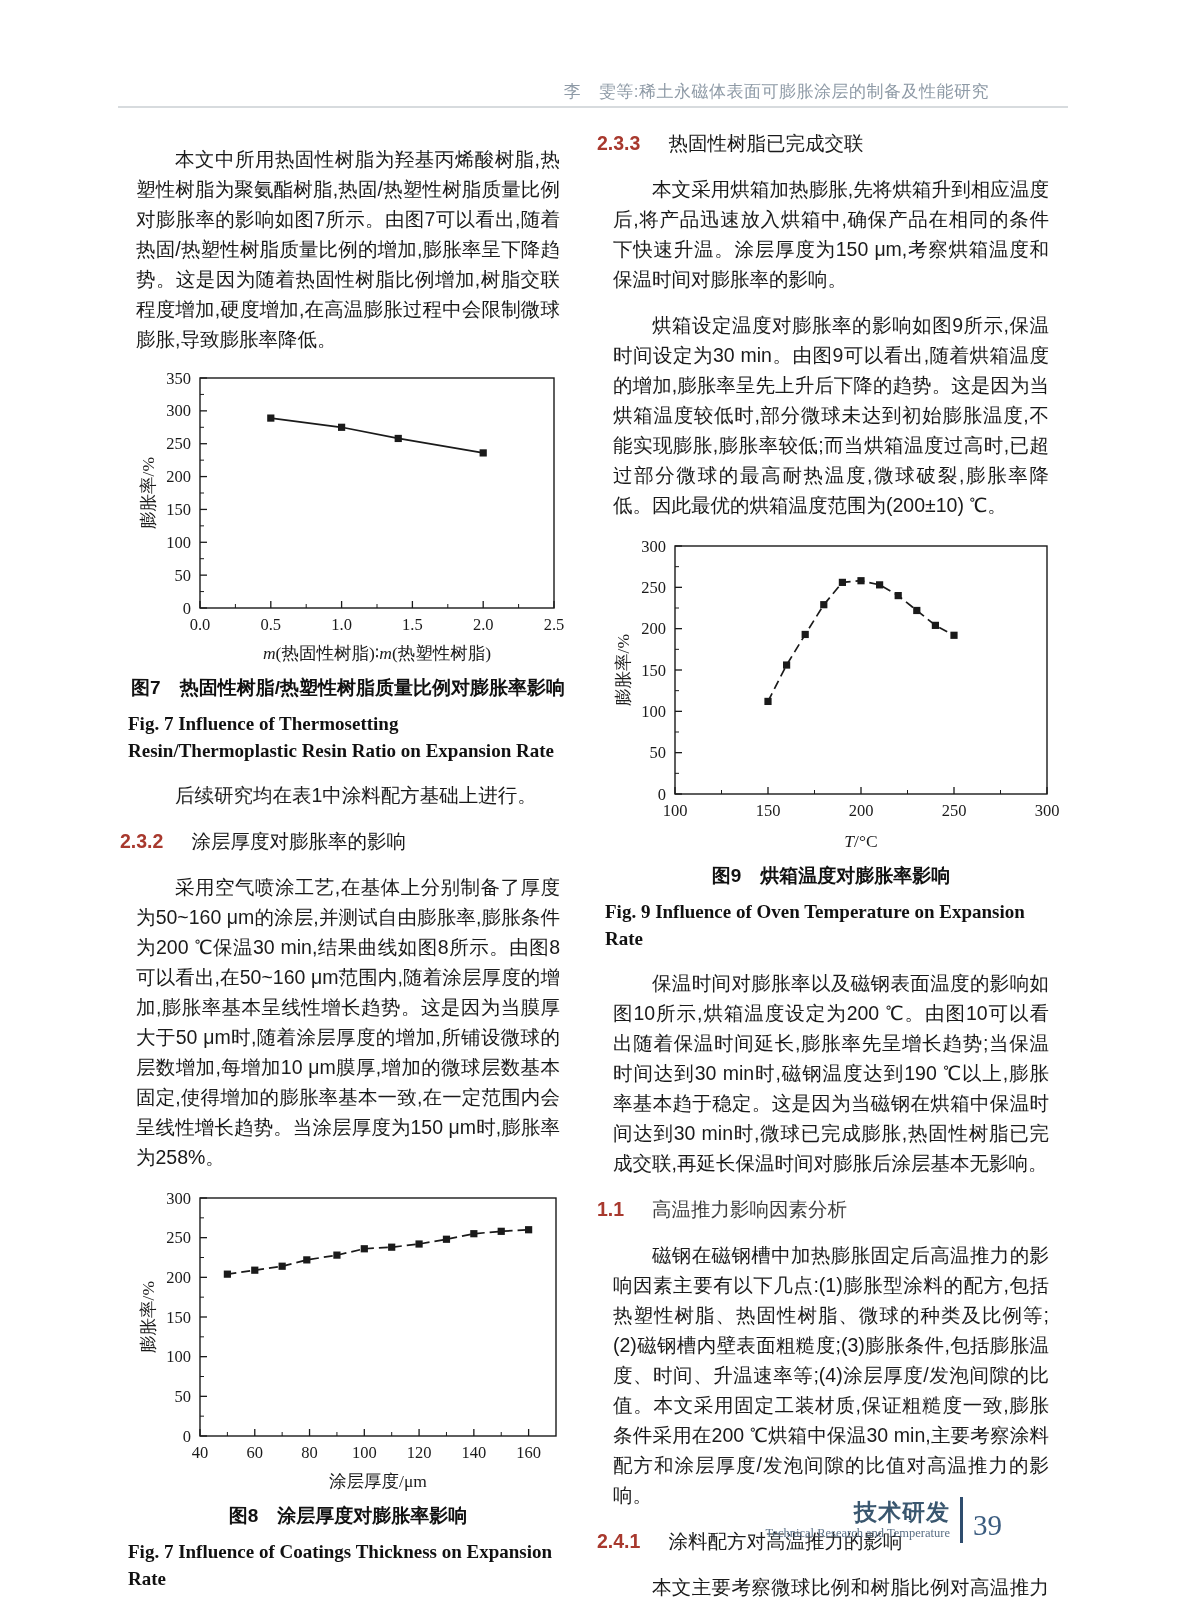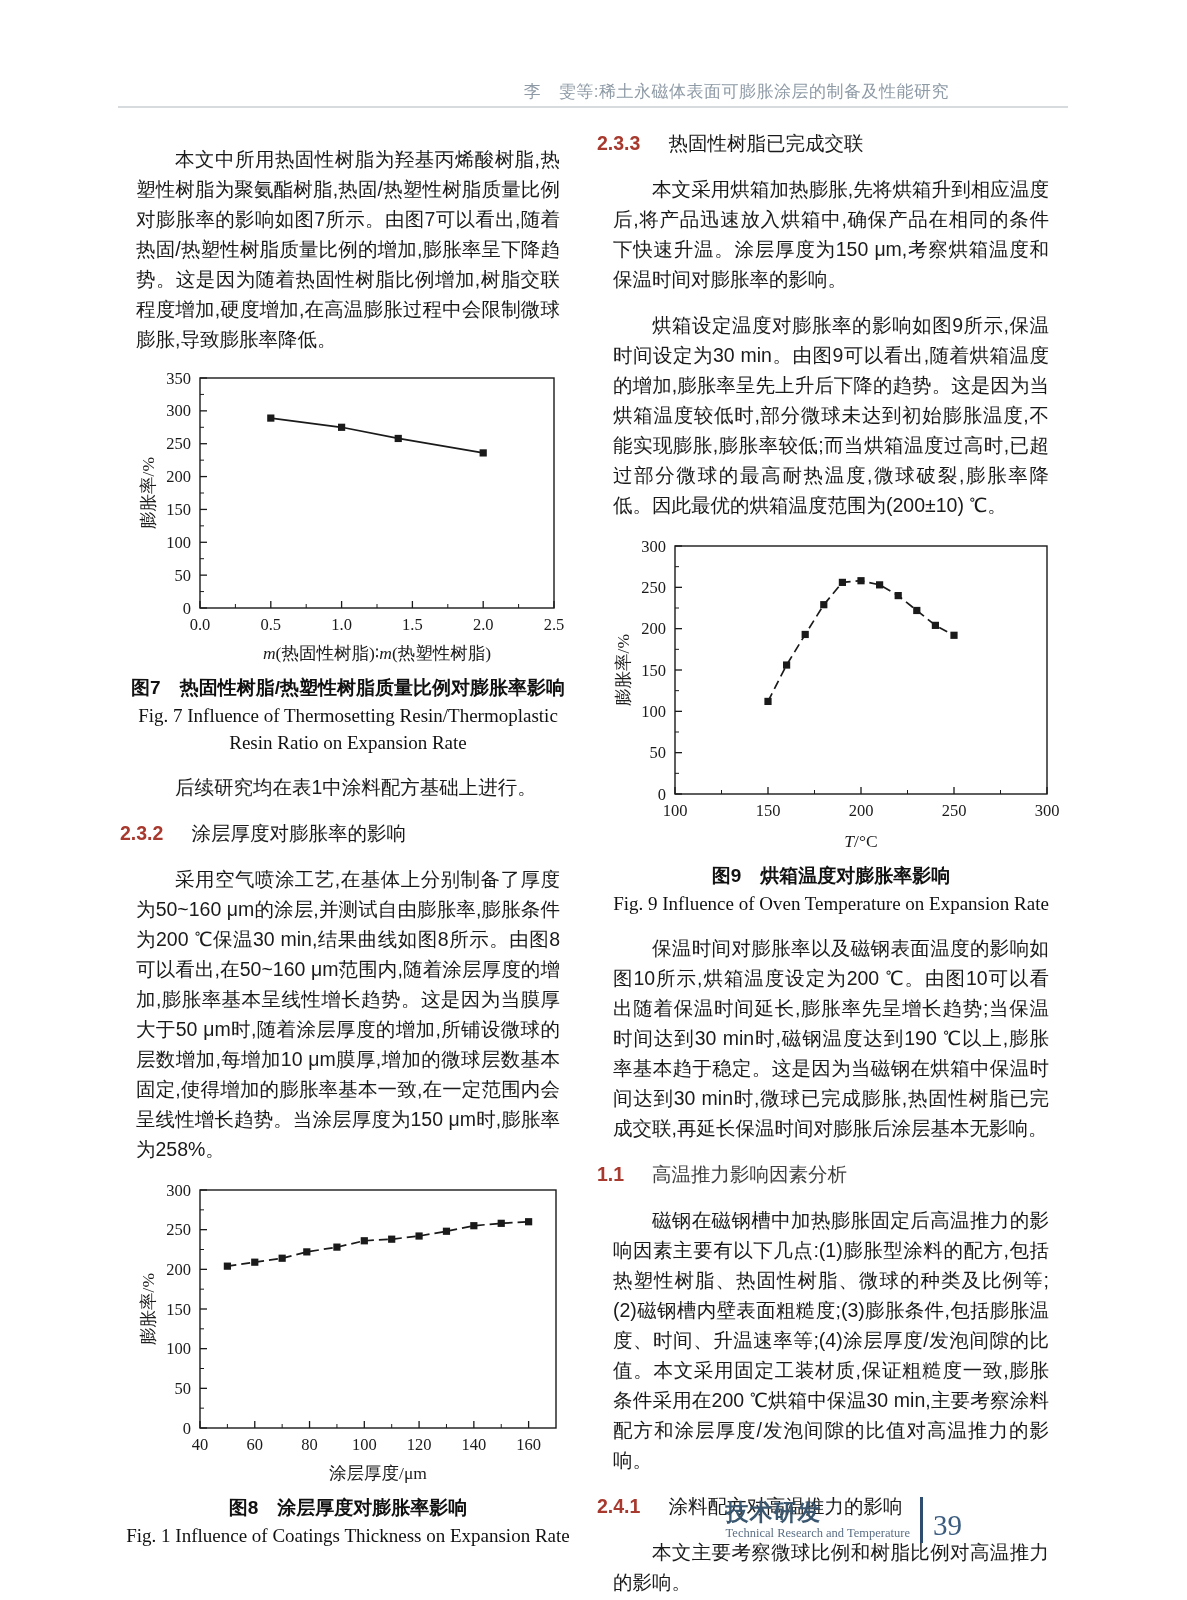--- a/index.html
+++ b/index.html
@@ -3,20 +3,21 @@
 <meta charset="utf-8">
 <style>
   html,body{margin:0;padding:0;background:#ffffff;}
   .page{
     position:relative;
     width:1069px;height:1600px;
     background:#ffffff;
     font-family:"Liberation Sans",sans-serif;
     color:#1a1a1a;
     overflow:hidden;
+    padding-left:40px;
   }
   
   .header-title{
     position:absolute;top:80px;right:120px;
     font-size:17px;color:#8e9aa6;letter-spacing:.5px;
   }
   .header-rule{
     position:absolute;top:106px;left:118px;width:950px;height:0;
     border-top:2px solid #d7dbde;
   }
@@ -38,32 +39,32 @@
   
   .figure-block{margin:0;}
   .fig7-svg{display:block;margin:8px 0 4px 6px;}
   .fig8-svg{display:block;margin:6px 0 4px 6px;}
   .fig9-svg{display:block;margin:6px 0 4px 0px;}
   .caption-zh{
     margin:2px 0 0 0;text-align:center;
     font-size:19px;font-weight:bold;line-height:28px;color:#111;
   }
   .caption-en{
-    margin:0;text-align:center;
+    margin:8px;text-align:left;
     font-family:"Liberation Serif",serif;
-    font-size:19px;font-weight:normal;line-height:27px;color:#111;
+    font-size:19px;font-weight:bold;line-height:27px;color:#111;
   }
   .sp-after{margin-top:10px;}
   .p3-right{margin-top:48px;}
   
   .footer{
     position:absolute;top:1497px;right:107px;
     display:flex;align-items:center;
   }
-  .footer-left{text-align:left;padding-right:10px;}
+  .footer-left{text-align:right;padding-right:10px;}
   .footer-zh{font-size:23px;font-weight:bold;color:#3a576f;line-height:26px;letter-spacing:1px;}
   .footer-en{font-family:"Liberation Serif",serif;font-size:12.5px;color:#5a6f85;line-height:16px;}
   .footer-bar{width:3px;height:46px;background:#2f4d6e;}
   .footer-page{
     font-family:"Liberation Serif",serif;
     font-size:29px;color:#3c5d80;padding-left:10px;padding-top:10px;
   }
 </style>
 </head>
 <body>
@@ -190,21 +191,21 @@
           <rect x="262.09230769230766" y="55.586666666666666" width="7.2" height="7.2" fill="#1a1a1a"></rect>
           <rect x="289.4769230769231" y="52.41333333333335" width="7.2" height="7.2" fill="#1a1a1a"></rect>
           <rect x="316.86153846153843" y="47.65333333333333" width="7.2" height="7.2" fill="#1a1a1a"></rect>
           <rect x="344.24615384615385" y="42.100000000000016" width="7.2" height="7.2" fill="#1a1a1a"></rect>
           <rect x="371.6307692307692" y="39.71999999999999" width="7.2" height="7.2" fill="#1a1a1a"></rect>
           <rect x="399.0153846153846" y="38.13333333333332" width="7.2" height="7.2" fill="#1a1a1a"></rect>
           <text x="252" y="299" text-anchor="middle" font-size="17.5" fill="#1a1a1a" font-family="&quot;Liberation Serif&quot;, serif"><tspan>涂层厚度/μm</tspan></text>
           <text x="28" y="129" text-anchor="middle" font-size="17.5" fill="#1a1a1a" font-family="&quot;Liberation Serif&quot;, serif" transform="rotate(-90 28 129)">膨胀率/%</text>
         </svg>
       <div class="caption-zh">图8　涂层厚度对膨胀率影响</div>
-      <div class="caption-en">Fig. 1  Influence of Coatings Thickness on Expansion Rate</div>
+      <div class="caption-en">Fig. 7  Influence of Coatings Thickness on Expansion Rate</div>
     </div>
   </div>
 
   <div class="col col-right">
     <h3 class="sec-head"><span class="sec-num">2.3.3</span><span class="sec-title">热固性树脂已完成交联</span></h3>
 
     <p class="body-text">本文采用烘箱加热膨胀,先将烘箱升到相应温度后,将产品迅速放入烘箱中,确保产品在相同的条件下快速升温。涂层厚度为150 μm,考察烘箱温度和保温时间对膨胀率的影响。</p>
     <p class="body-text">烘箱设定温度对膨胀率的影响如图9所示,保温时间设定为30 min。由图9可以看出,随着烘箱温度的增加,膨胀率呈先上升后下降的趋势。这是因为当烘箱温度较低时,部分微球未达到初始膨胀温度,不能实现膨胀,膨胀率较低;而当烘箱温度过高时,已超过部分微球的最高耐热温度,微球破裂,膨胀率降低。因此最优的烘箱温度范围为(200±10) ℃。</p>
 
     <div class="figure-block">

